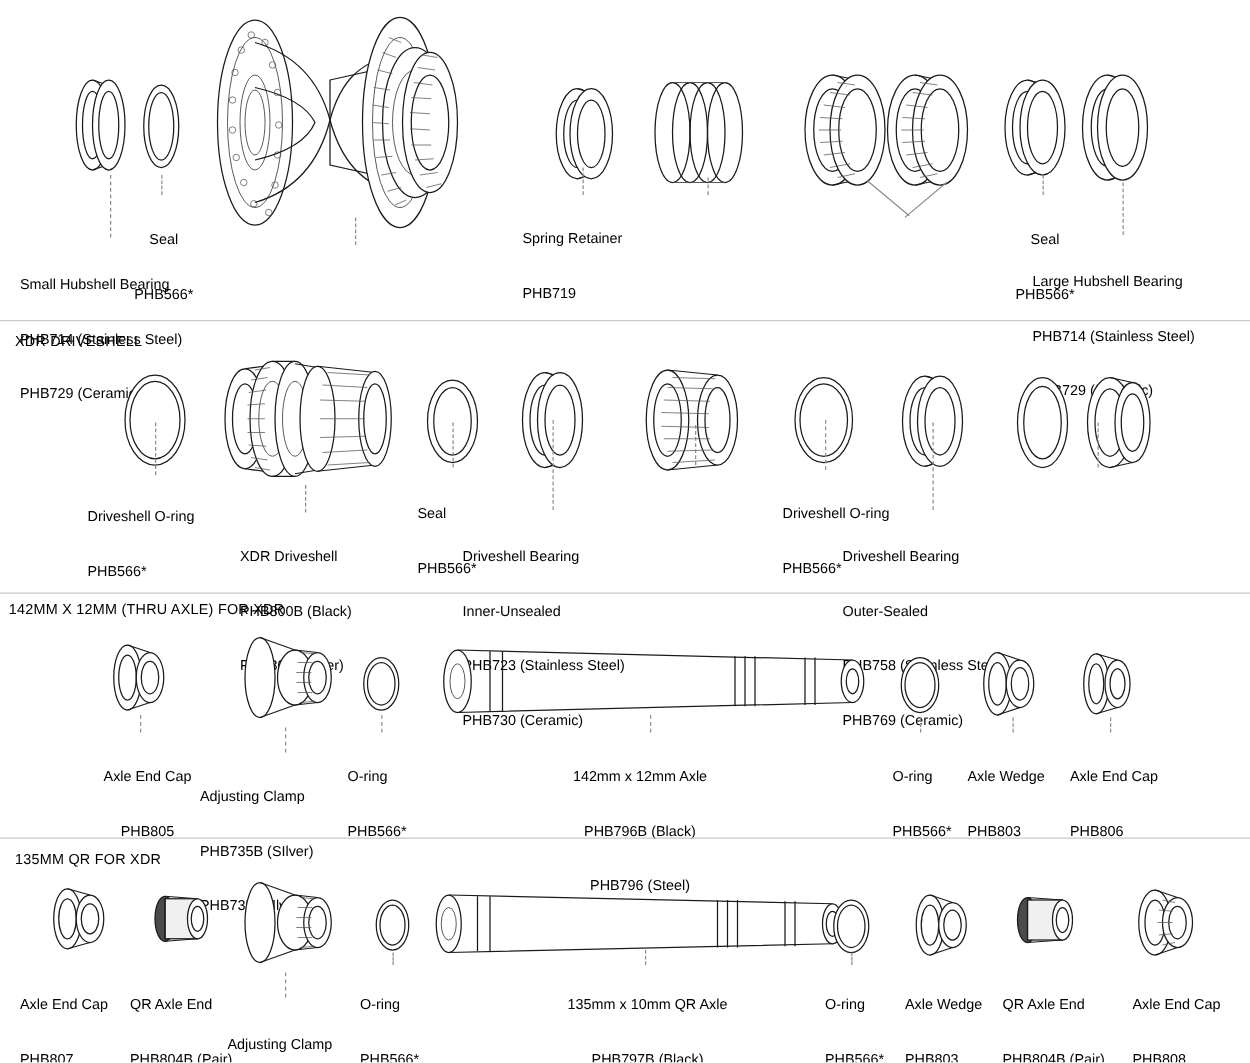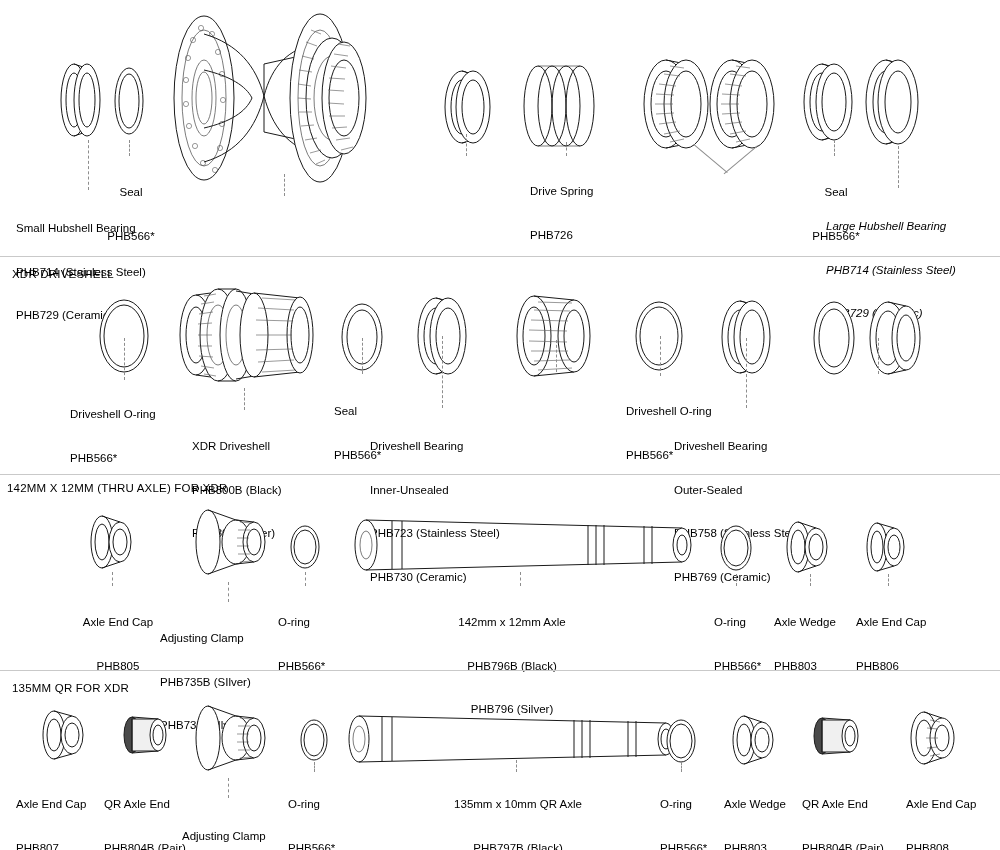--- a/index.html
+++ b/index.html
@@ -244,29 +244,29 @@
 
   <div class="caption left" style="left:16px; top:192px;">
     <div>Small Hubshell Bearing</div>
     <div>PHB714 (Stainless Steel)</div>
     <div>PHB729 (Ceramic)</div>
   </div>
   <div class="caption center" style="left:131px; top:156px;">
     <div>Seal</div>
     <div>PHB566*</div>
   </div>
-  <div class="caption left" style="left:530px; top:155px;">
-    <div>Drive Spring</div>
-    <div>PHB726</div>
+  <div class="caption left" style="left:418px; top:155px;">
+    <div>Spring Retainer</div>
+    <div>PHB719</div>
   </div>
   <div class="caption center" style="left:836px; top:156px;">
     <div>Seal</div>
     <div>PHB566*</div>
   </div>
-  <div class="caption left" style="left:826px; top:190px;font-style:italic;">
+  <div class="caption left" style="left:826px; top:190px;">
     <div>Large Hubshell Bearing</div>
     <div>PHB714 (Stainless Steel)</div>
     <div>PHB729 (Ceramic)</div>
   </div>
 
   <div class="divider" style="top:256px;"></div>
 
   <div class="section-title" style="left:12px; top:268px;">XDR DRIVESHELL</div>
 
   <div class="part" style="left:96px; top:298px;">
@@ -495,21 +495,21 @@
     <div>PHB735B (SIlver)</div>
     <div>PHB735 (SIlver)</div>
   </div>
   <div class="caption left" style="left:278px; top:586px;">
     <div>O-ring</div>
     <div>PHB566*</div>
   </div>
   <div class="caption center" style="left:512px; top:586px;">
     <div>142mm x 12mm Axle</div>
     <div>PHB796B (Black)</div>
-    <div>PHB796 (Silver)</div>
+    <div>PHB796 (Steel)</div>
   </div>
   <div class="caption left" style="left:714px; top:586px;">
     <div>O-ring</div>
     <div>PHB566*</div>
   </div>
   <div class="caption left" style="left:774px; top:586px;">
     <div>Axle Wedge</div>
     <div>PHB803</div>
   </div>
   <div class="caption left" style="left:856px; top:586px;">

